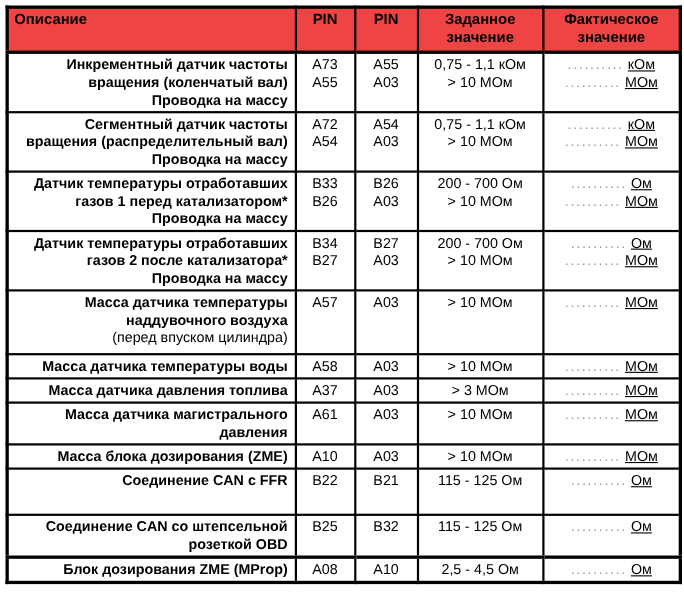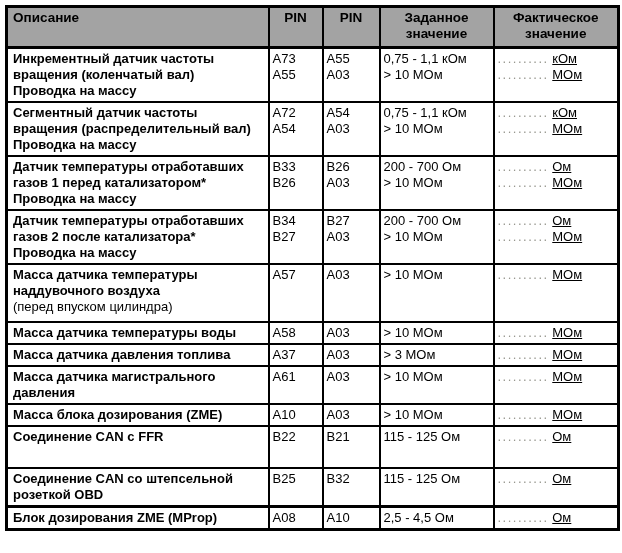--- a/index.html
+++ b/index.html
@@ -20,43 +20,44 @@
     table-layout: fixed;
     width: 612px;
     border: 3px solid #000000;
   }
   th, td {
     border: 2px solid #000000;
     vertical-align: top;
     padding: 2px 3px;
   }
   thead th {
-    background: #a3a3a3;
+    background: #ef4444;
     font-weight: bold;
     font-size: 13.5px;
     line-height: 16px;
     height: 34px;
     border-bottom: 3px solid #000000;
     text-align: center;
   }
   thead th.c-desc {
     text-align: left;
     padding-left: 5px;
   }
   td {
     font-size: 13px;
     line-height: 16px;
   }
   td.c-desc {
     font-weight: bold;
-    text-align: left;
+    text-align: right;
     padding-left: 5px;
     padding-right: 6px;
   }
   td.c-pin1, td.c-pin2, td.c-target, td.c-actual {
+    text-align: center;
     font-weight: normal;
   }
   .note-line {
     font-weight: normal;
   }
   .dots {
     color: #97978f;
     letter-spacing: 1.5px;
   }
   .unit {

